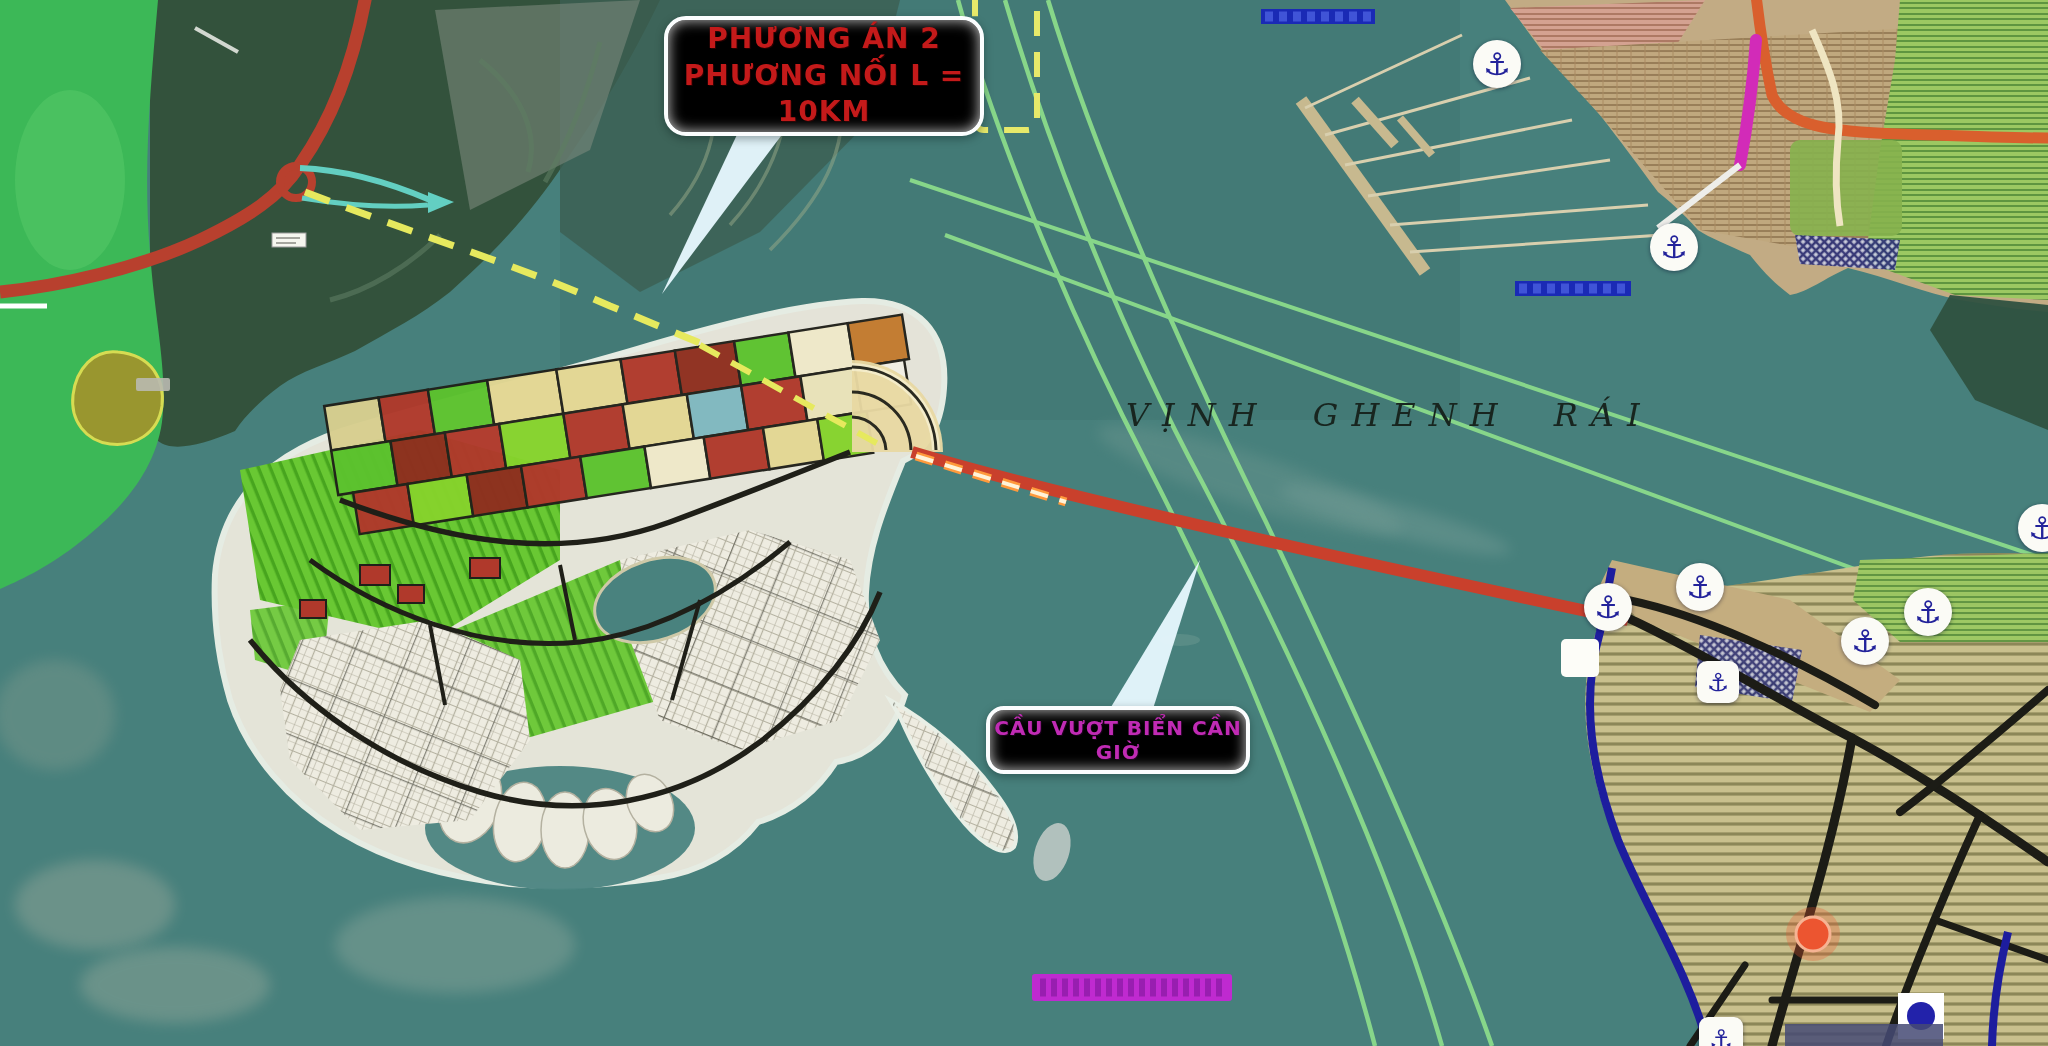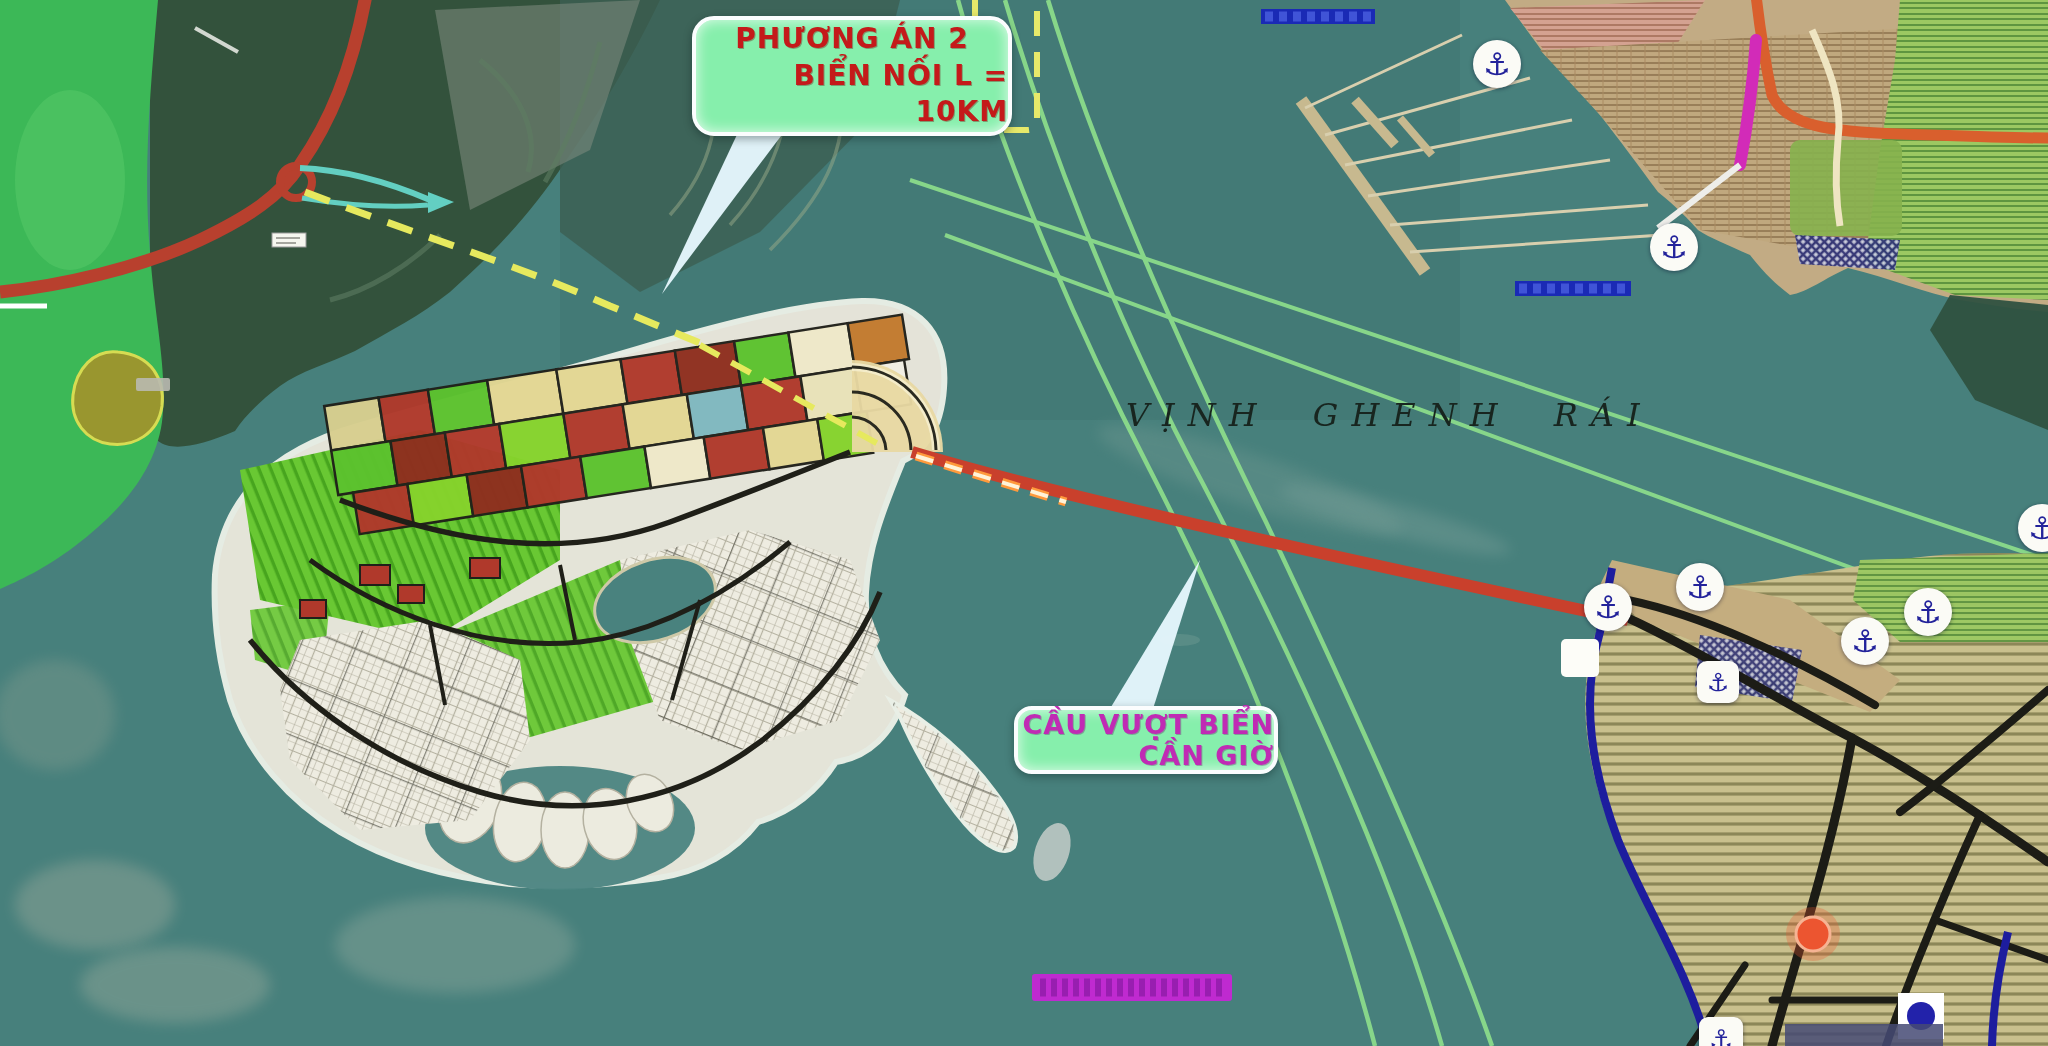--- a/index.html
+++ b/index.html
@@ -1,28 +1,28 @@
 <!DOCTYPE html>
 <html><head>
 <meta charset="utf-8">
 <style>
   html,body{margin:0;padding:0;background:#2e3533;}
   .stage{position:relative;width:2048px;height:1046px;overflow:hidden;
          background:#47807c;font-family:"DejaVu Sans",sans-serif;}
   svg.map{position:absolute;left:0;top:0;}
   
-  .callout{position:absolute;background:#86efac;border:4px solid #fbfdfe;border-radius:22px;
+  .callout{position:absolute;background:#000000;border:4px solid #fbfdfe;border-radius:22px;
            box-shadow:0 3px 8px rgba(0,20,20,.35), inset 0 0 14px rgba(255,255,255,.8);
            display:flex;flex-direction:column;align-items:center;justify-content:center;
-           text-align:right;margin-left:28px;}
+           text-align:center;}
   .callout-option{left:664px;top:16px;width:312px;height:112px;}
   .callout-option .ln{color:#c41a1a;font-weight:bold;font-size:28px;line-height:1.32;
                       letter-spacing:1px;text-shadow:1px 1px 0 rgba(110,0,0,.35);}
   .callout-bridge{left:986px;top:706px;width:256px;height:60px;border-radius:18px;}
-  .callout-bridge .ln{color:#c02bb4;font-weight:bold;font-size:27px;letter-spacing:1px;
+  .callout-bridge .ln{color:#c02bb4;font-weight:bold;font-size:20px;letter-spacing:1px;
                       text-shadow:1px 1px 0 rgba(90,0,90,.3);}
   
   .bay-label{position:absolute;left:1126px;top:396px;width:540px;
              font-family:"DejaVu Serif",serif;font-style:italic;font-size:32px;
              color:#18251f;letter-spacing:13px;word-spacing:20px;white-space:nowrap;}
   
   .anchor{position:absolute;width:48px;height:48px;border-radius:50%;background:#fbfbf6;
           color:#23239b;display:flex;align-items:center;justify-content:center;
           font-size:31px;line-height:1;box-shadow:0 1px 4px rgba(0,0,40,.45);}
   .anchor.sq{border-radius:9px;width:44px;height:44px;font-size:27px;}
@@ -314,21 +314,21 @@
   </g>
 
   <polygon points="742,124 790,124 662,294" fill="#e4f6fc" opacity="0.97"></polygon>
   <polygon points="1108,712 1152,712 1200,560" fill="#e4f6fc" opacity="0.97"></polygon>
 </svg>
 
 <div class="bay-label">VỊNH GHENH RÁI</div>
 
 <div class="callout callout-option">
   <span class="ln">PHƯƠNG ÁN 2</span>
-  <span class="ln">BIỂN NỐI L = 10KM</span>
+  <span class="ln">PHƯƠNG NỐI L = 10KM</span>
 </div>
 
 <div class="callout callout-bridge">
   <span class="ln">CẦU VƯỢT BIỂN CẦN GIỜ</span>
 </div>
 
 <div class="anchor" style="left:1473px;top:40px;">⚓</div>
 <div class="anchor" style="left:1650px;top:223px;">⚓</div>
 <div class="anchor" style="left:1584px;top:583px;">⚓</div>
 <div class="anchor" style="left:1676px;top:563px;">⚓</div>

